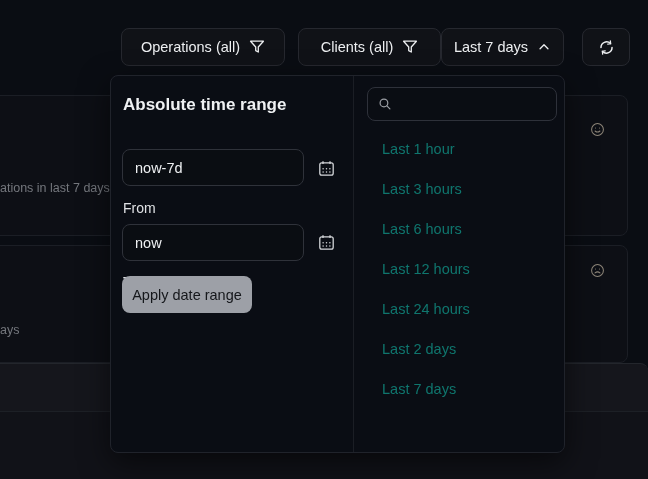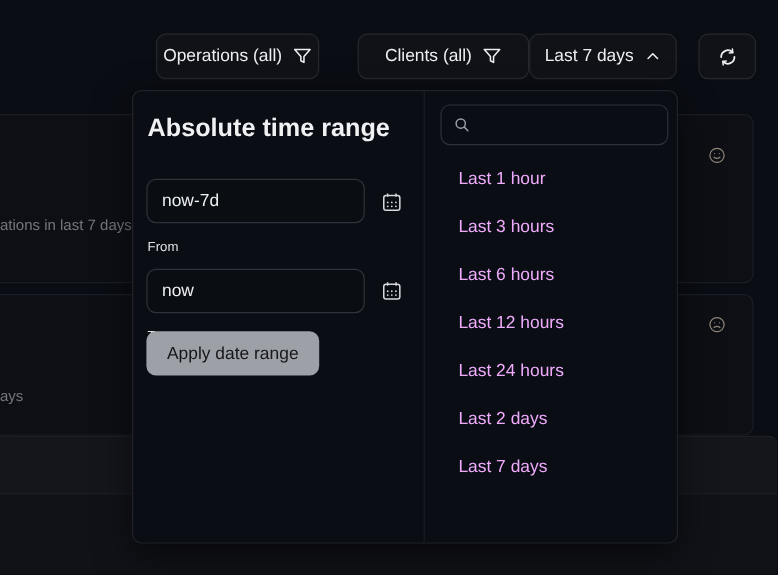--- a/index.html
+++ b/index.html
@@ -55,39 +55,39 @@
     background:#0a0d14;border:1px solid #20232b;border-radius:8px;
     box-shadow:0 10px 30px rgba(0,0,0,.55);
     box-sizing:border-box;z-index:5;
   }
   .popup .vdiv{
     position:absolute;left:242px;top:0;width:1px;height:100%;
     background:#1b1e25;
   }
   .pp-title{
     position:absolute;left:12px;top:19px;
-    color:#eff1f3;font-size:21px;font-weight:700;
+    color:#eff1f3;font-size:17px;font-weight:700;
   }
   .pp-label{
     position:absolute;left:12px;
-    color:#dfe1e4;font-size:11px;font-weight:500;
+    color:#dfe1e4;font-size:14px;font-weight:500;
   }
   .pp-input{
     position:absolute;left:11px;width:182px;height:37px;
     background:#0a0d12;border:1px solid #2f323a;border-radius:8px;
     color:#eef0f2;font-size:14.5px;padding:0 8px 0 12px;
     box-sizing:border-box;outline:none;
     font-family:"Liberation Sans",sans-serif;
   }
   .cal-btn{
     position:absolute;left:206px;width:18px;height:18px;
     color:#d6d8db;cursor:pointer;background:none;border:none;padding:0;
   }
   .apply-btn{
-    position:absolute;left:11px;top:200px;width:144px;height:37px;
+    position:absolute;left:11px;top:200px;width:130px;height:37px;
     background:#9da0a7;border:none;border-radius:8px;
     color:#15171b;font-size:14.5px;font-weight:500;
     cursor:pointer;font-family:"Liberation Sans",sans-serif;
   }
   .quick-pane{
     position:absolute;left:243px;top:0;width:212px;height:100%;
   }
   .search-box{
     position:absolute;left:13px;top:11px;width:190px;height:34px;
     border:1px solid #2e313a;border-radius:8px;
@@ -97,21 +97,21 @@
   .search-box svg{color:#9b9ea4;flex:0 0 auto;}
   .search-box input{
     flex:1;min-width:0;background:transparent;border:none;outline:none;
     color:#eef0f2;font-size:14.5px;
     font-family:"Liberation Sans",sans-serif;
   }
   .search-box input::placeholder{color:#84878d;}
   .quick-list{position:absolute;left:0;top:53px;width:100%;}
   .quick-item{
     height:40px;display:flex;align-items:center;
-    padding-left:28px;color:#f0abfc;font-size:14.5px;
+    padding-left:28px;color:#0f766e;font-size:14.5px;
     cursor:pointer;
   }
 </style>
 </head>
 <body>
 
 <div class="bg-card" style="left:-16px;top:95px;width:644px;height:141px;"></div>
 <div class="bg-card" style="left:-16px;top:245px;width:644px;height:118px;"></div>
 <div class="bg-band-a"></div>
 <div class="bg-band-b"></div>
@@ -129,21 +129,21 @@
 </span>
 <span class="emoji" style="left:590px;top:263px;">
   <svg viewBox="0 0 16 16" width="15" height="15" fill="none" stroke="currentColor" stroke-width="1.1">
     <circle cx="8" cy="8" r="6.3"></circle>
     <circle cx="5.9" cy="6.4" r="0.55" fill="currentColor" stroke="none"></circle>
     <circle cx="10.1" cy="6.4" r="0.55" fill="currentColor" stroke="none"></circle>
     <path d="M5.4 10.6q2.6-2.2 5.2 0" stroke-linecap="round"></path>
   </svg>
 </span>
 
-<div class="tb-btn" style="left:130px;width:136px;">
+<div class="tb-btn" style="left:121px;width:164px;">
   <span>Operations (all)</span>
   <svg viewBox="0 0 16 16" width="16" height="16" fill="none" stroke="currentColor" stroke-width="1.3" stroke-linejoin="round">
     <path d="M1.6 2.2h12.8L9.3 8v5l-2.6-1.4V8L1.6 2.2z"></path>
   </svg>
 </div>
 
 <div class="tb-btn" style="left:298px;width:143px;">
   <span>Clients (all)</span>
   <svg viewBox="0 0 16 16" width="16" height="16" fill="none" stroke="currentColor" stroke-width="1.3" stroke-linejoin="round">
     <path d="M1.6 2.2h12.8L9.3 8v5l-2.6-1.4V8L1.6 2.2z"></path>

